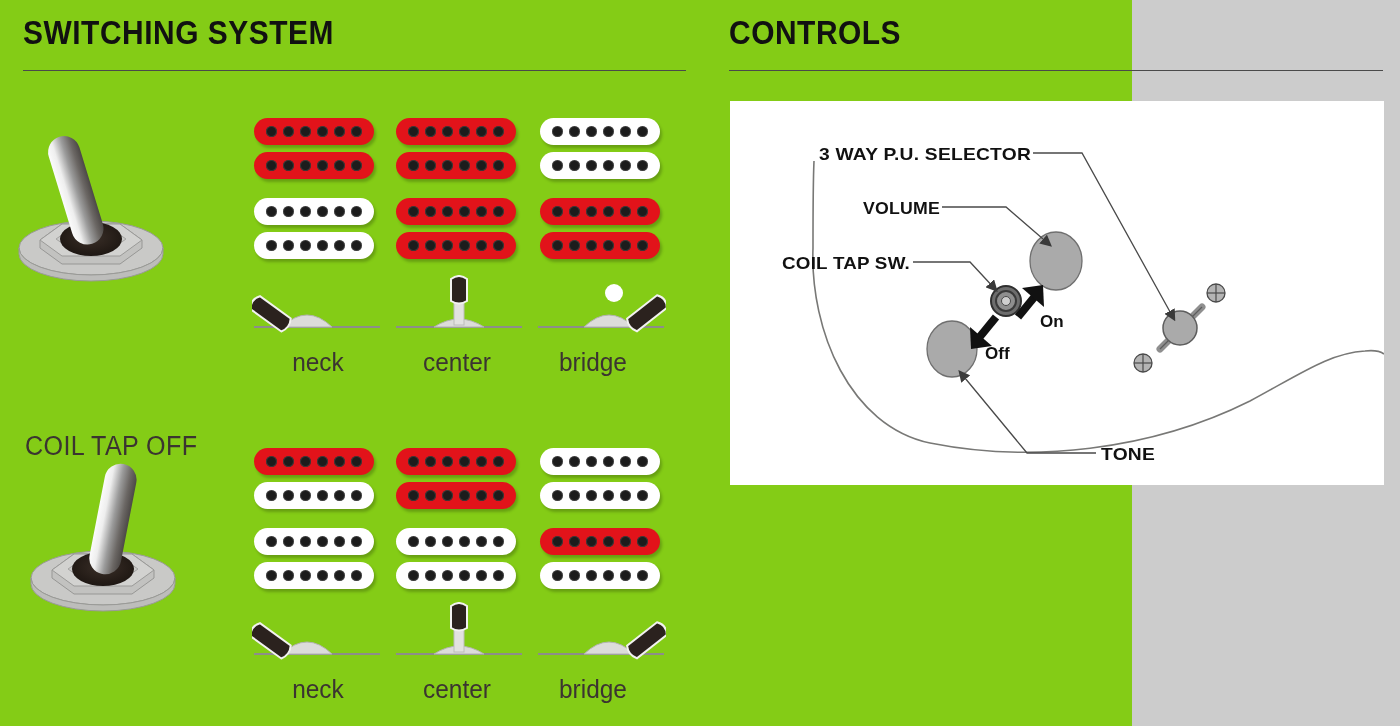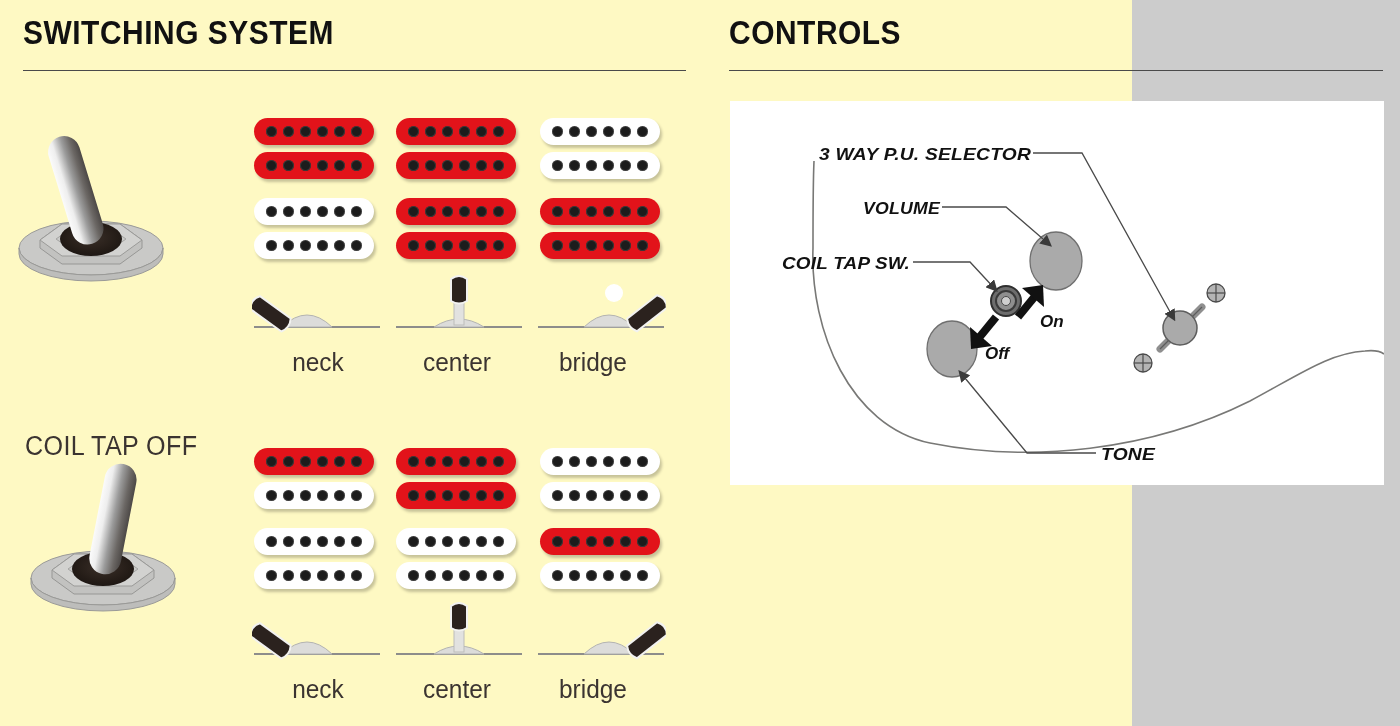--- a/index.html
+++ b/index.html
@@ -16,21 +16,21 @@
     font-family: "Liberation Sans", sans-serif;
     color: #1a1a1a;
   }
 
   
   #page {
     position: absolute;
     left: 0; top: 0;
     width: 1132px;
     height: 726px;
-    background: #fef9c3;
+    background: #84cc16;
   }
 
   
   .section-heading {
     position: absolute;
     font-family: "Liberation Sans Narrow", "Liberation Sans", sans-serif;
     font-weight: bold;
     font-size: 34px;
     letter-spacing: 0.6px;
     color: #111111;
@@ -137,21 +137,20 @@
   #cap-bridge-bot { left: 528px; top: 674px; }
 
   
   #controls-panel {
     position: absolute;
     left: 730px;
     top: 101px;
     width: 654px;
     height: 384px;
     background: #ffffff;
-    font-style: italic;
   }
   #controls-panel svg { display: block; }
 
   .ctl-label {
     font-family: "Liberation Sans Narrow", "Liberation Sans", sans-serif;
     font-weight: bold;
     font-size: 17px;
     fill: #111111;
     letter-spacing: 0.2px;
   }

